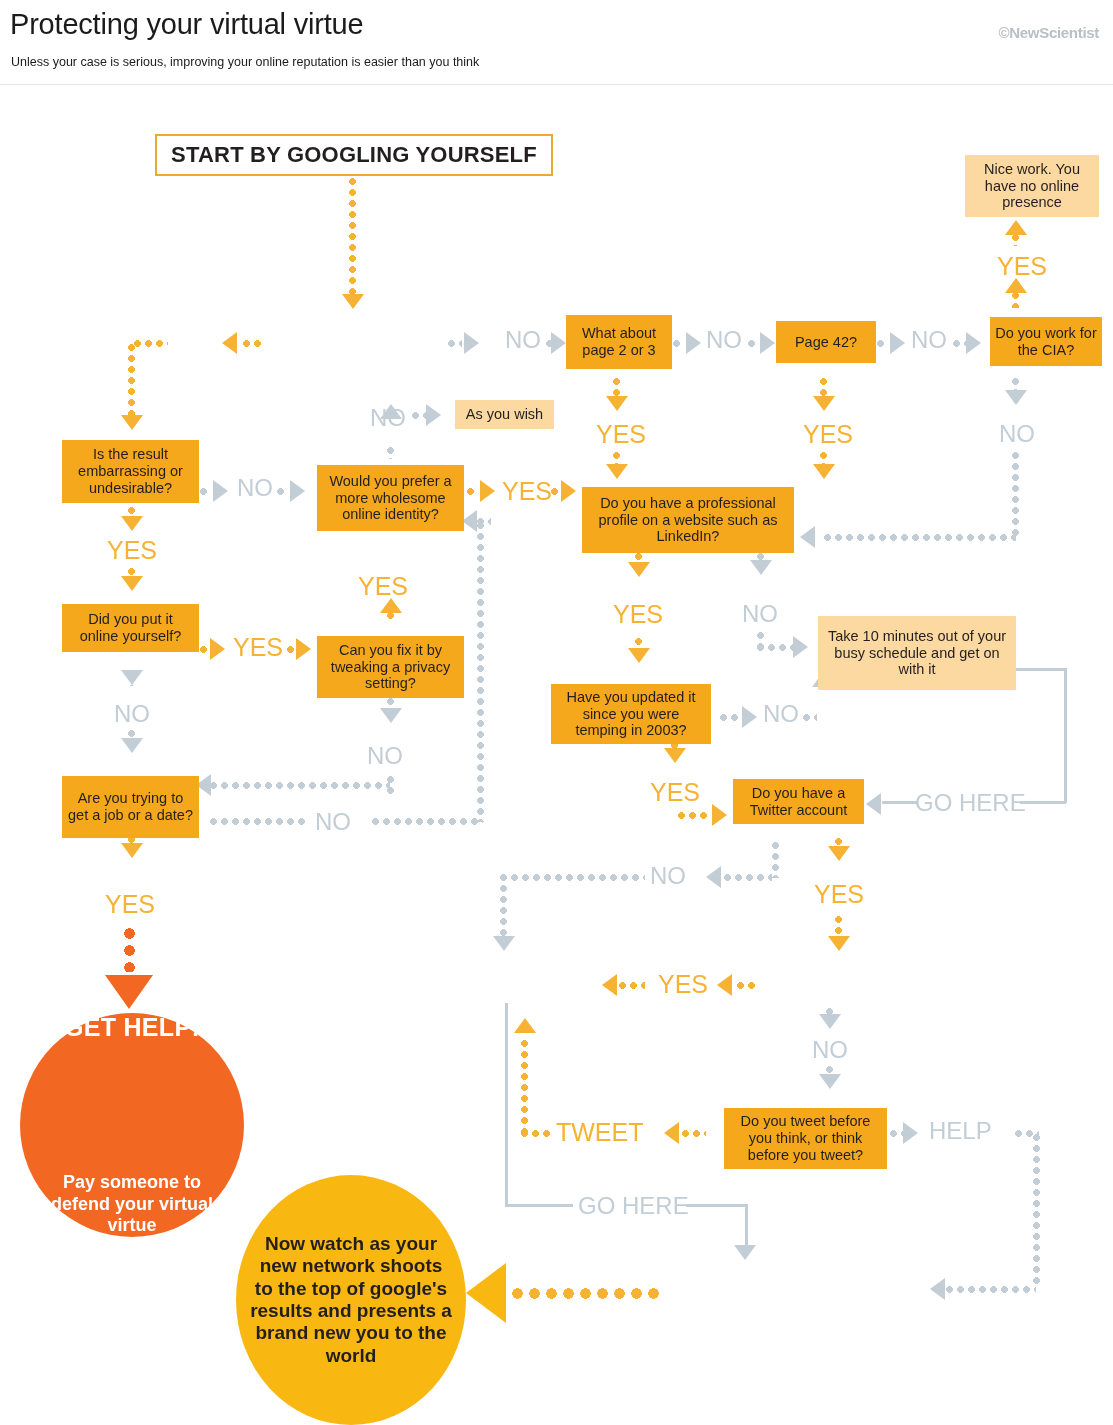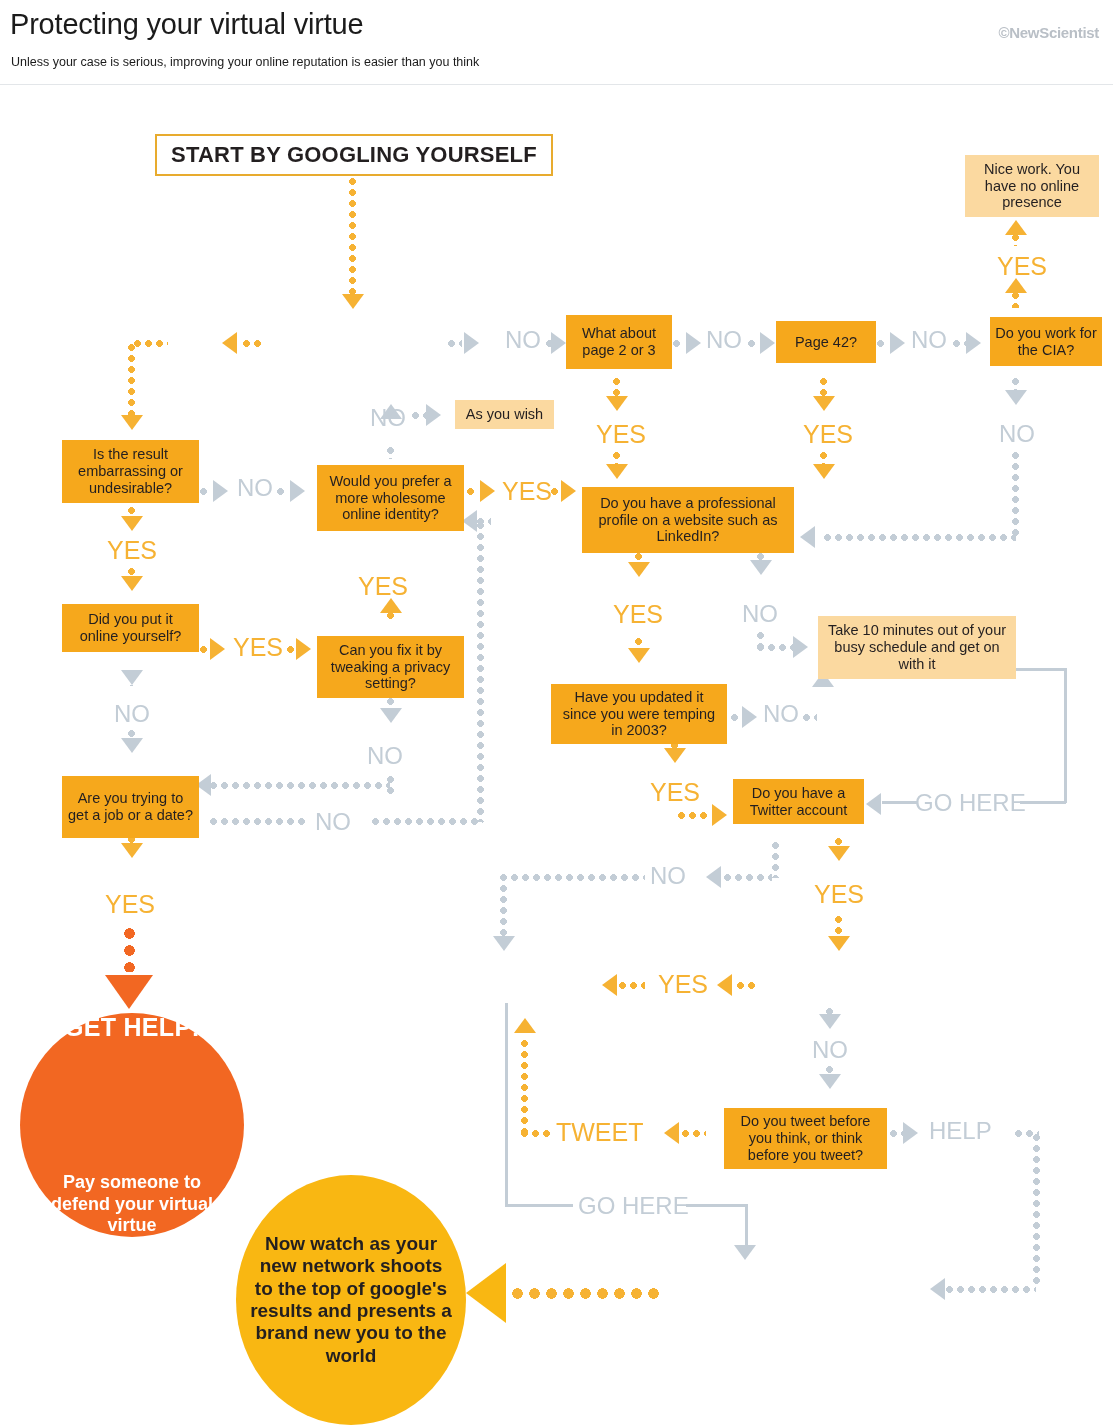--- a/index.html
+++ b/index.html
@@ -291,23 +291,23 @@
   <div class="node n-peach" style="left:455px;top:400px;width:99px;height:29px;font-size:14.5px;">As you wish</div>
 
   <div class="node n-orange" style="left:317px;top:465px;width:147px;height:66px;font-size:14.5px;">Would you prefer a more wholesome online identity?</div>
 
   <div class="node n-orange" style="left:582px;top:487px;width:212px;height:66px;font-size:14.5px;">Do you have a professional profile on a website such as LinkedIn?</div>
 
   <div class="node n-orange" style="left:62px;top:604px;width:137px;height:48px;font-size:14.5px;">Did you put it online yourself?</div>
 
   <div class="node n-orange" style="left:317px;top:636px;width:147px;height:62px;font-size:14.5px;">Can you fix it by tweaking a privacy setting?</div>
 
-  <div class="node n-peach" style="left:818px;top:616px;width:198px;height:63px;font-size:14.5px;">Take 10 minutes out of your busy schedule and get on with it</div>
-
-  <div class="node n-orange" style="left:551px;top:684px;width:176px;height:60px;font-size:14.5px;">Have you updated it since you were temping in 2003?</div>
+  <div class="node n-peach" style="left:818px;top:616px;width:198px;height:74px;font-size:14.5px;">Take 10 minutes out of your busy schedule and get on with it</div>
+
+  <div class="node n-orange" style="left:551px;top:684px;width:160px;height:60px;font-size:14.5px;">Have you updated it since you were temping in 2003?</div>
 
   <div class="node n-orange" style="left:62px;top:776px;width:137px;height:62px;font-size:14.5px;">Are you trying to get a job or a date?</div>
 
   <div class="node n-orange" style="left:733px;top:779px;width:131px;height:45px;font-size:14.5px;">Do you have a Twitter account</div>
 
 
 
   <div class="node n-orange" style="left:724px;top:1100px;width:163px;height:61px;font-size:14.5px;margin-top:8px;">Do you tweet before you think, or think before you tweet?</div>
 
 

